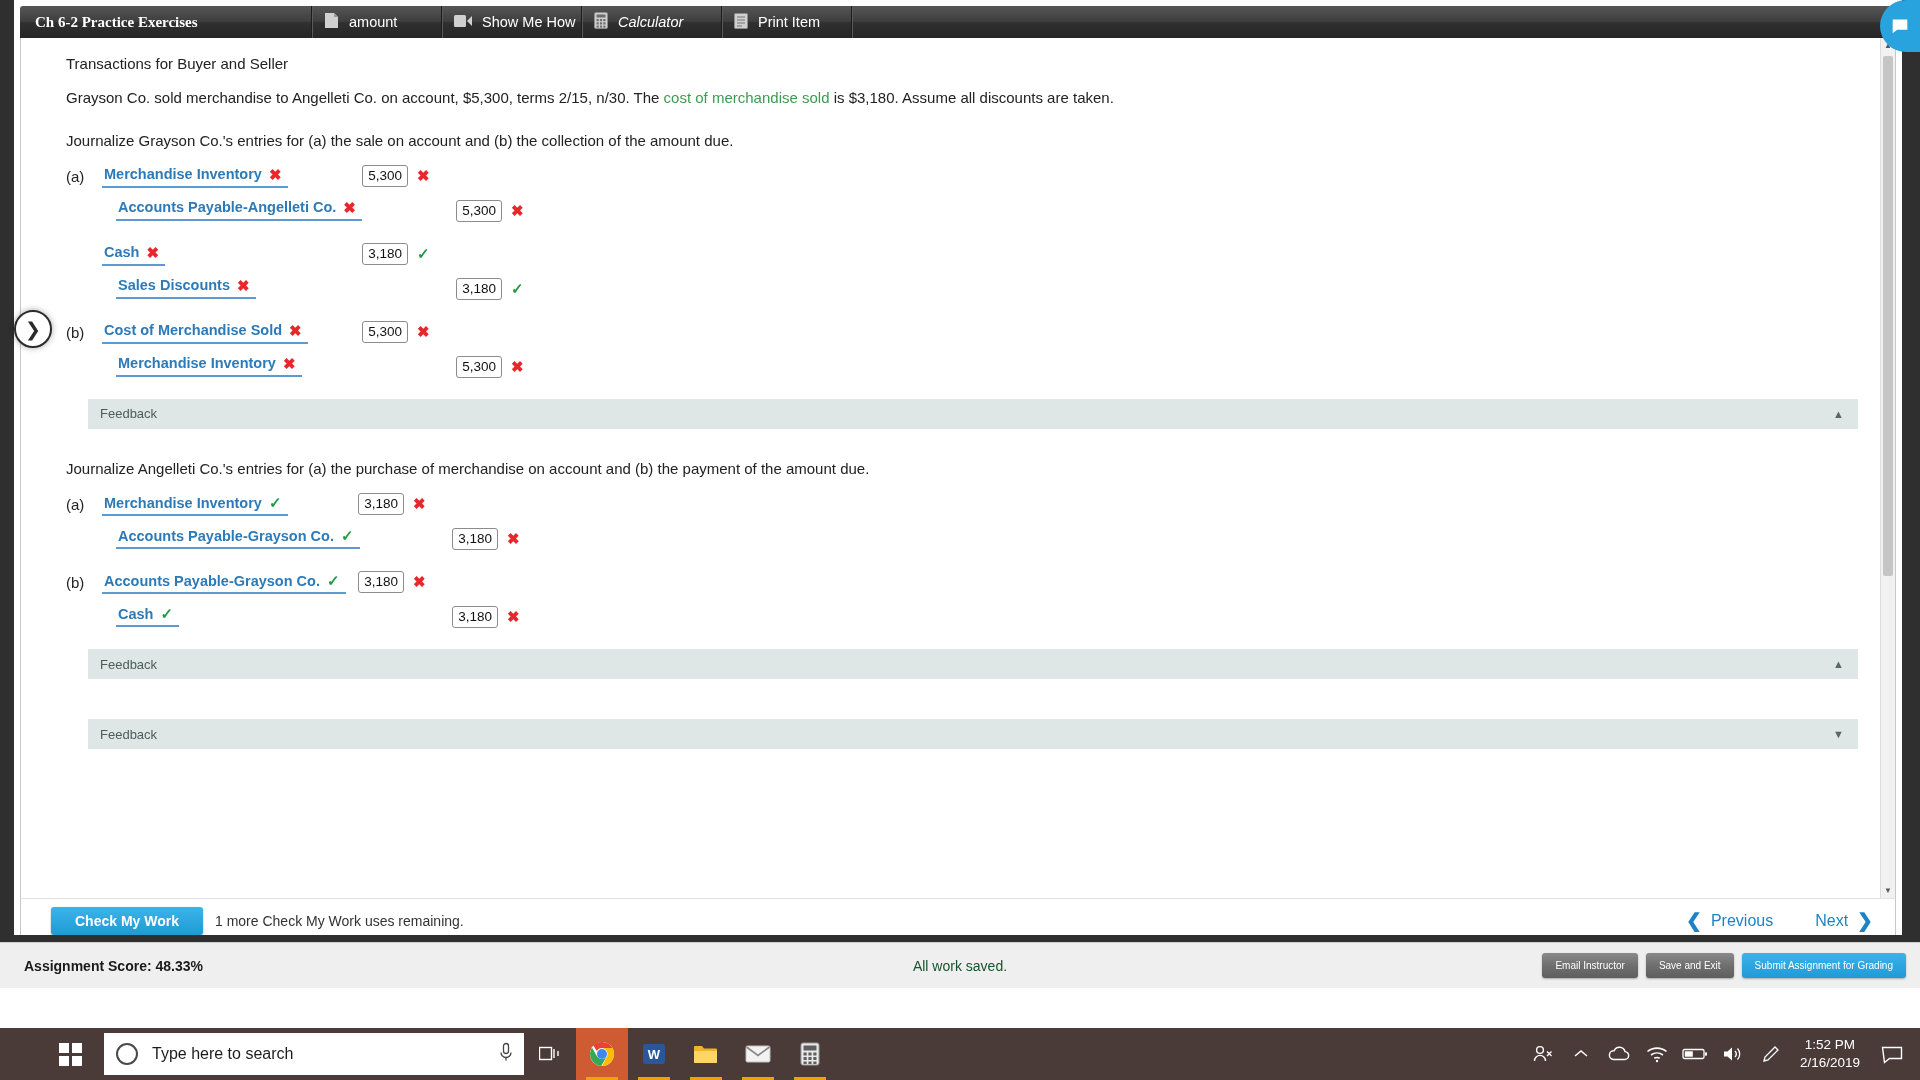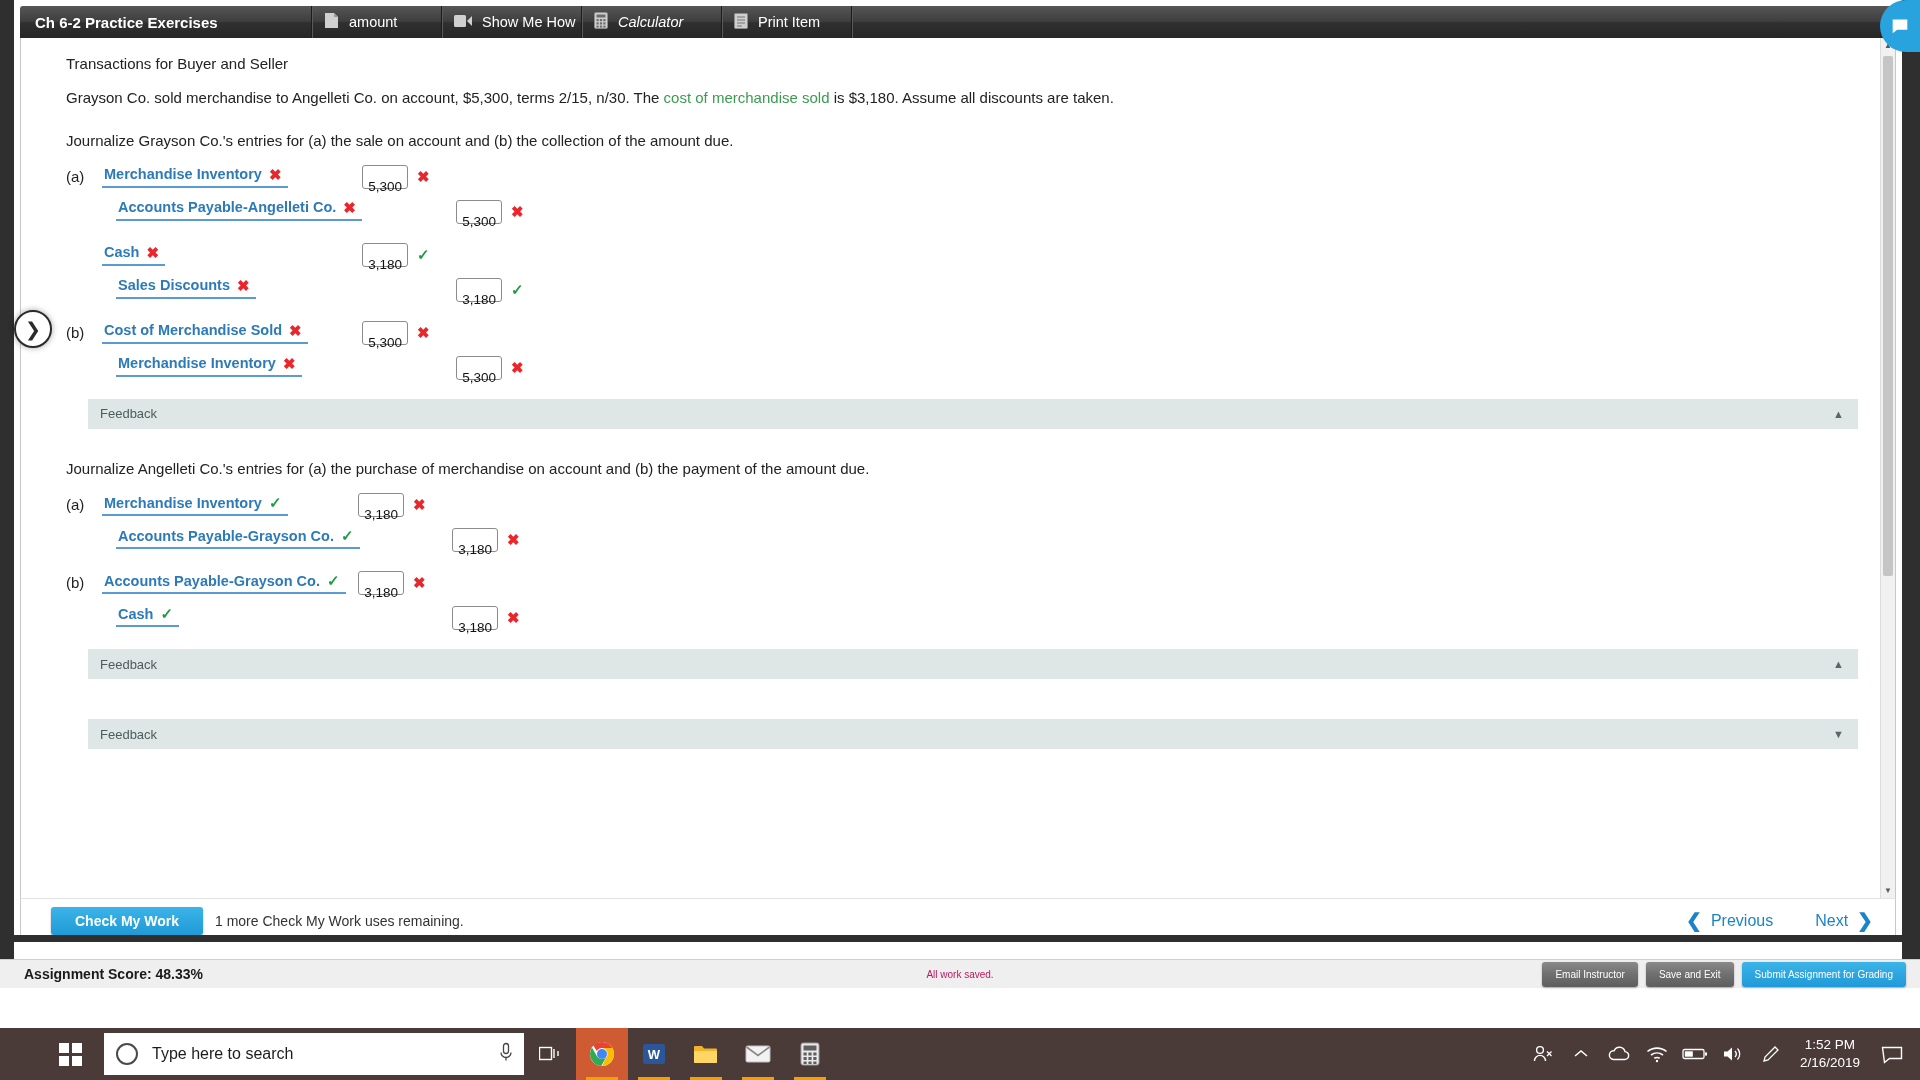--- a/index.html
+++ b/index.html
@@ -166,20 +166,21 @@
   }
   .assign-title {
     width: 292px;
     display: flex; align-items: center;
     padding-left: 15px;
     color: #ffffff;
     font-size: 15px;
     font-weight: bold;
     border-right: 1px solid #1c1c1c;
     box-shadow: 1px 0 0 #5a5a5a;
+    font-family: Liberation Serif, serif;
   }
   .tool-item {
     display: flex; align-items: center;
     padding: 0 14px 0 12px;
     color: #ffffff;
     font-size: 14.5px;
     border-right: 1px solid #1c1c1c;
     box-shadow: 1px 0 0 #5a5a5a;
     min-width: 0;
   }
@@ -250,21 +251,21 @@
   }
   .amt-wrap.debit { left: 296px; }
   .amt-box {
     width: 46px; height: 22px;
     border: 1px solid #8c8c8c;
     border-radius: 3px;
     background: #fff;
     font-size: 13.5px;
     color: #111;
     text-align: right;
-    padding: 11px 5px;
+    padding: 0 5px;
     line-height: 20px;
     font-family: "Liberation Sans", sans-serif;
   }
   .amt-wrap .mark { margin-left: 9px; font-size: 15px; }
 
   .jgap { height: 10px; }
   .jgroup { margin-bottom: 2px; }
 
   .feedback-bar {
     margin: 12px 0 0 22px;
@@ -350,29 +351,29 @@
     color: #1c84c6; font-size: 16px;
   }
   .nav-link .chev { font-size: 19px; font-weight: bold; color: #1c84c6; }
   .nav-link.prev .chev { margin-right: 9px; }
   .nav-link.next .chev { margin-left: 9px; }
 
   
   .status-bar {
     position: absolute;
     left: 0; right: 0; bottom: 0;
-    height: 29px;
+    height: 46px;
     background: #efefef;
     border-top: 1px solid #cfcfcf;
     display: flex;
     align-items: center;
     padding: 0 14px 0 24px;
   }
   .score-text { font-size: 14px; font-weight: bold; color: #1a1a1a; }
-  .allwork { position: absolute; left: 50%; transform: translateX(-50%); font-size: 10px; color: #be185d; }
+  .allwork { position: absolute; left: 50%; transform: translateX(-50%); font-size: 14px; color: #14532d; }
   .status-btns { margin-left: auto; display: flex; align-items: center; gap: 8px; }
   .sbtn {
     font-size: 10px; font-weight: normal; color: #fff;
     padding: 7px 13px; border-radius: 3px;
     background: linear-gradient(to bottom, #8a8a8a 0%, #6f6f6f 50%, #5e5e5e 100%);
     box-shadow: 0 1px 2px rgba(0,0,0,0.3);
     white-space: nowrap;
   }
   .sbtn.primary { background: linear-gradient(to bottom, #3bb4e8 0%, #2099d8 100%); }
   .bar-topstrip {

